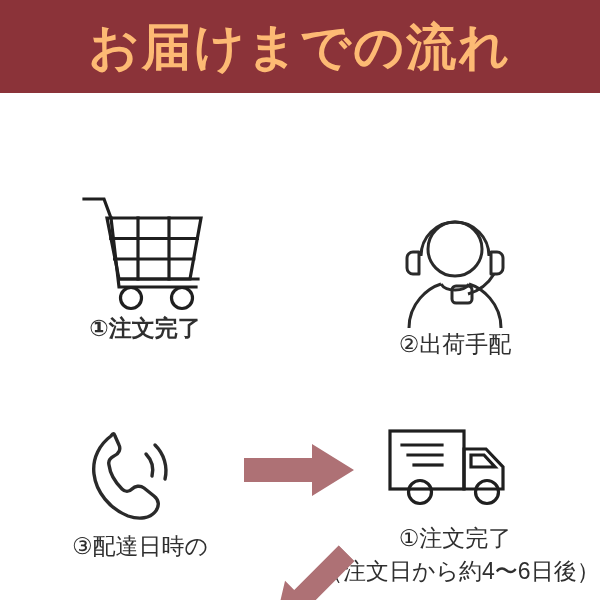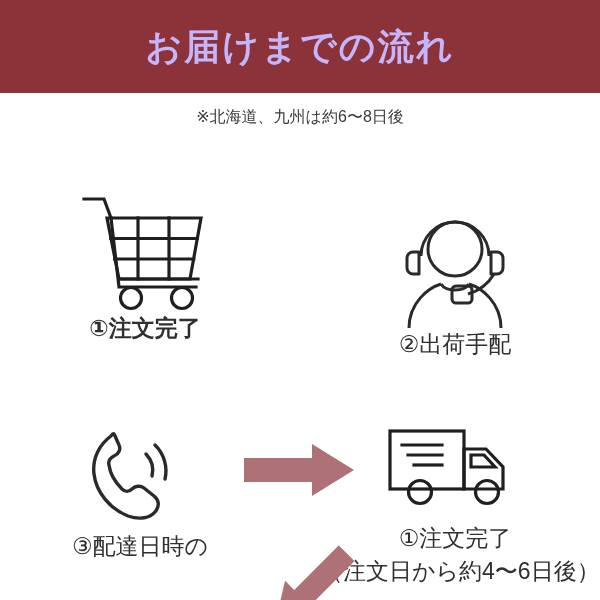--- a/index.html
+++ b/index.html
@@ -27,22 +27,22 @@
     left: 0;
     top: 0;
     width: 600px;
     height: 93px;
     background: #8b3339;
     display: flex;
     align-items: center;
     justify-content: center;
   }
   .header-title {
-    color: #c4b5fd;
-    font-size: 36px;
+    color: #fdba74;
+    font-size: 50px;
     font-weight: bold;
     letter-spacing: 2px;
     line-height: 1;
     white-space: nowrap;
   }
 
   
   .lead-wrap {
     position: absolute;
     left: 0;
@@ -114,21 +114,20 @@
 </head>
 <body>
 
 <div id="page">
 
   <div class="header-band">
     <div class="header-title">お届けまでの流れ</div>
   </div>
 
   <div class="lead-wrap">
-    <div class="lead-note">※北海道、九州は約6〜8日後</div>
   </div>
 
   <div class="flow">
 
     <div class="step step-1">
       <div class="icon-box">
         <svg width="130" height="124" viewBox="0 0 130 124">
           <g fill="none" stroke="#1f1f1f" stroke-width="3.2" stroke-linecap="square" stroke-linejoin="miter">
 
             <path d="M4 12 H24 L31 31"></path>

